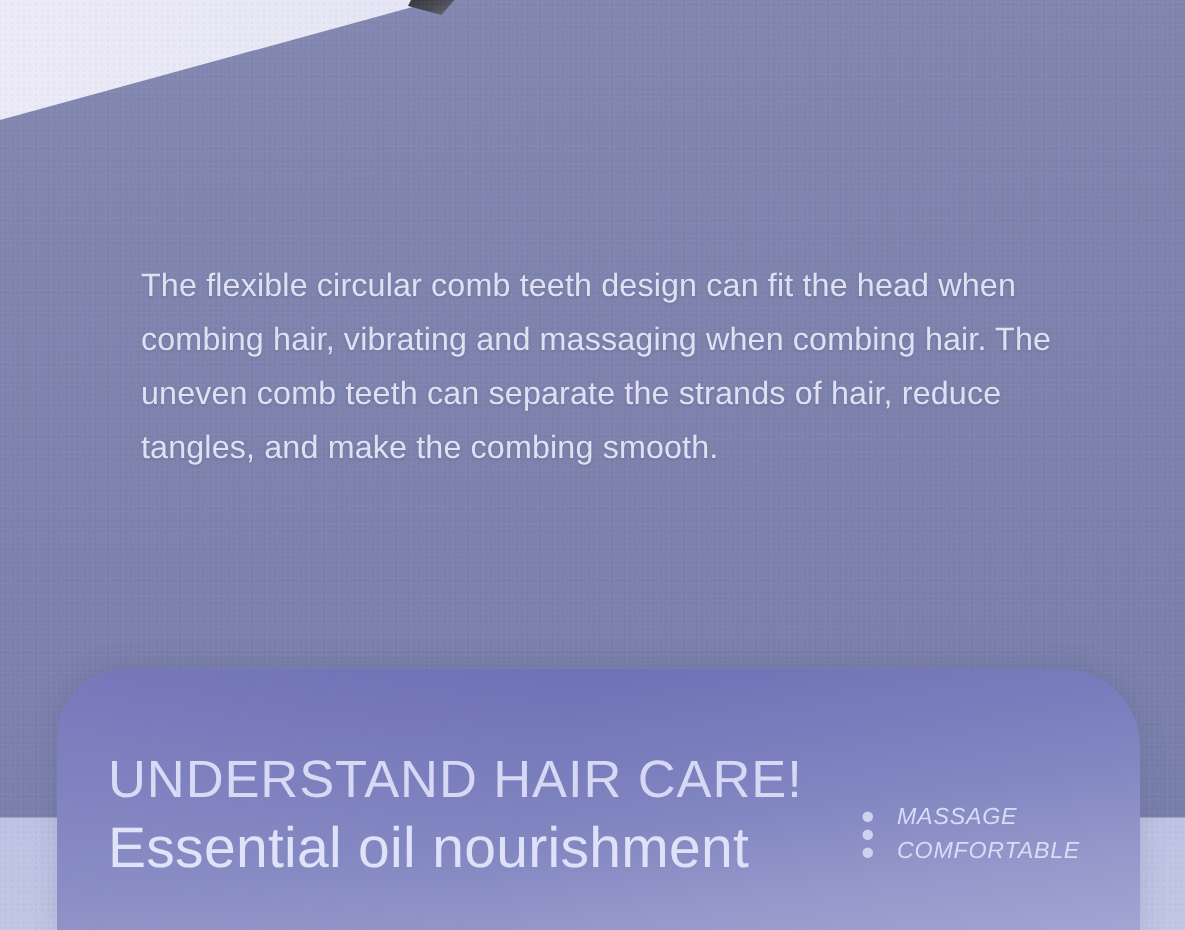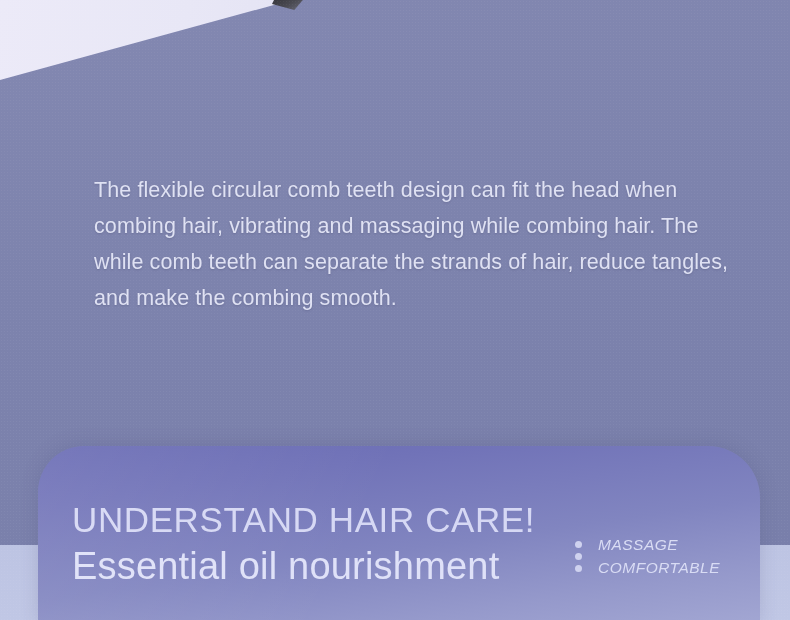--- a/index.html
+++ b/index.html
@@ -179,21 +179,21 @@
   <div class="backdrop"></div>
 
   <div class="corner-wedge"></div>
 
   <div class="dark-tip"></div>
 
   <div class="floor-band"></div>
 
   <div class="noise"></div>
 
-  <p class="body-copy">The flexible circular comb teeth design can fit the head when combing hair, vibrating and massaging while combing hair. The while comb teeth can separate the strands of hair, reduce tangles, and make the combing smooth.</p>
+  <p class="body-copy">The flexible circular comb teeth design can fit the head when combing hair, vibrating and massaging when combing hair. The uneven comb teeth can separate the strands of hair, reduce tangles, and make the combing smooth.</p>
 
   <div class="promo-card">
 
     <div class="promo-text">
       <div class="headline-caps">UNDERSTAND HAIR CARE!</div>
       <div class="headline-sub">Essential oil nourishment</div>
     </div>
 
     <div class="tags">
       <div class="dots">

